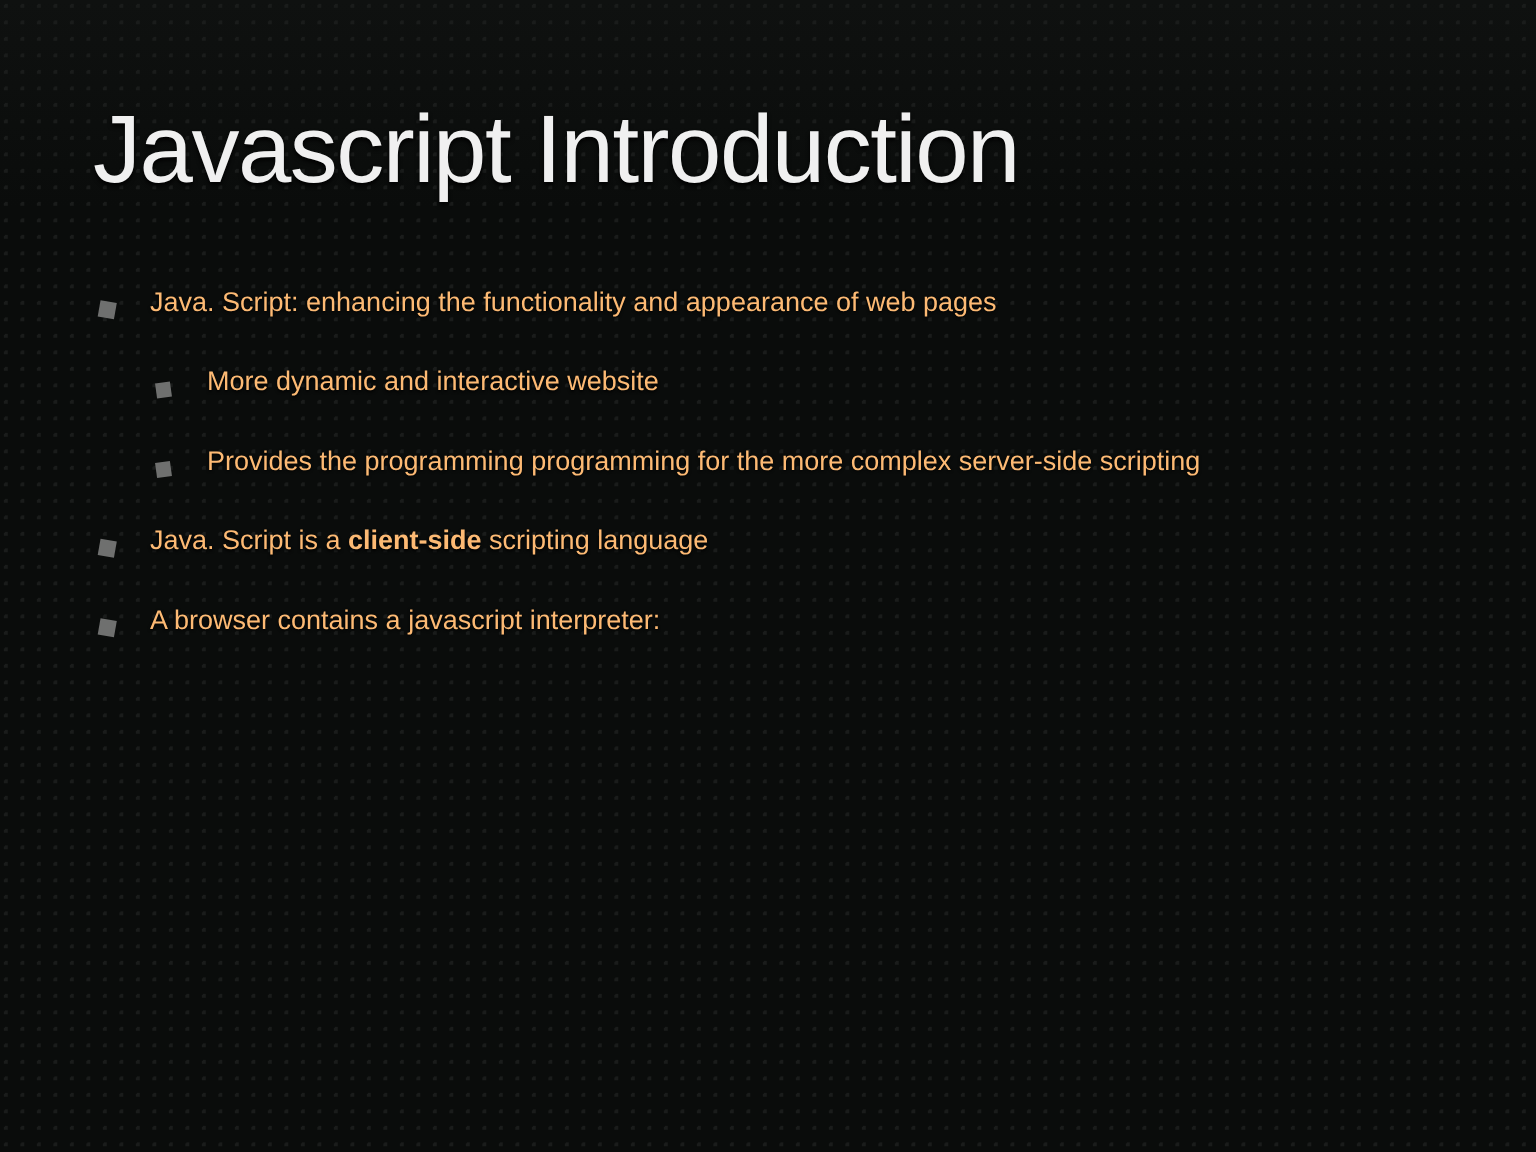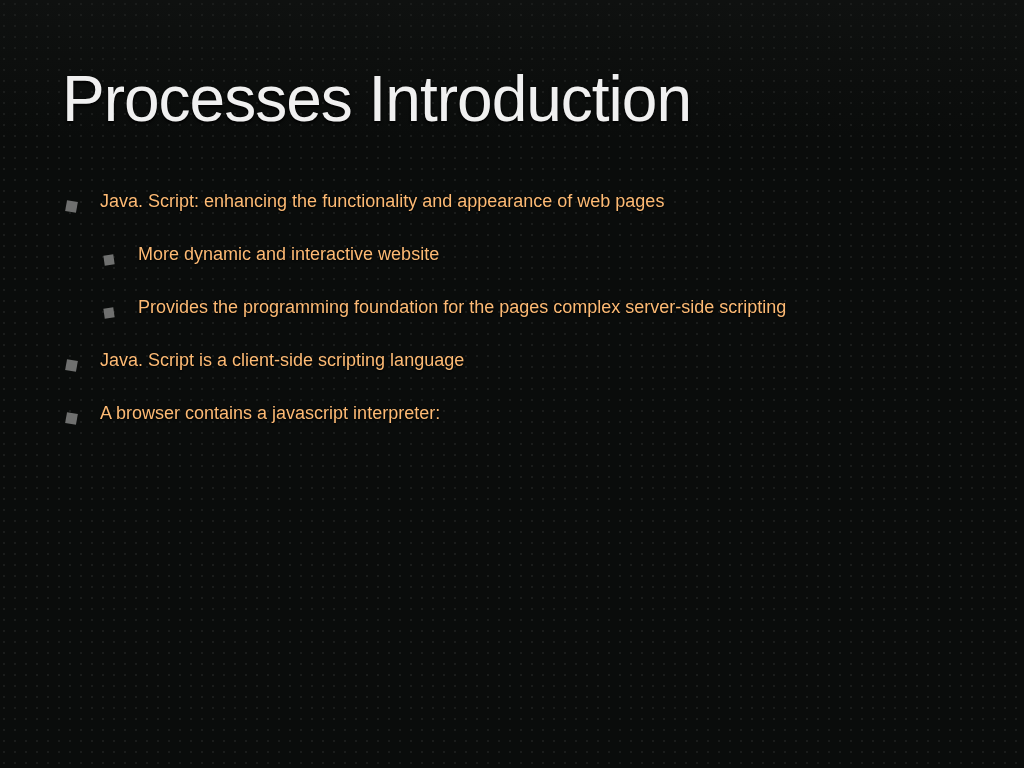--- a/index.html
+++ b/index.html
@@ -40,33 +40,33 @@
     position: absolute;
     left: 4px;
     top: 11px;
     width: 11px;
     height: 11px;
     background: #6f706f;
     transform-origin: center;
   }
   ul.top > li::before { transform: rotate(10deg); }
   ul.sub > li::before { transform: rotate(-8deg); width:10px; height:10px; top:12px; }
-  b { font-weight: 400; }
+  b { font-weight: 700; }
 </style>
 </head>
 <body>
 
-<h1 class="title" data-name="slide-title">Processes Introduction</h1>
+<h1 class="title" data-name="slide-title">Javascript Introduction</h1>
 
 <ul class="top" data-name="bullet-list">
   <li data-name="list-item">Java. Script: enhancing the functionality and appearance of web pages</li>
   <li style="padding-left:0;margin-bottom:16px;" data-name="list-subgroup">
     <style>li[data-name="list-subgroup"]::before{display:none}</style>
     <ul class="sub" data-name="sub-list" style="margin-top:0;">
       <li data-name="list-item">More dynamic and interactive website</li>
-      <li data-name="list-item">Provides the programming foundation for the pages complex server-side scripting</li>
+      <li data-name="list-item">Provides the programming programming for the more complex server-side scripting</li>
     </ul>
   </li>
   <li data-name="list-item">
     <span data-name="text-fragment">Java. Script is a </span><b data-name="bold-text">client-side</b><span data-name="text-fragment"> scripting language</span>
   </li>
   <li data-name="list-item">A browser contains a javascript interpreter:</li>
 </ul>
 
 </body></html>

